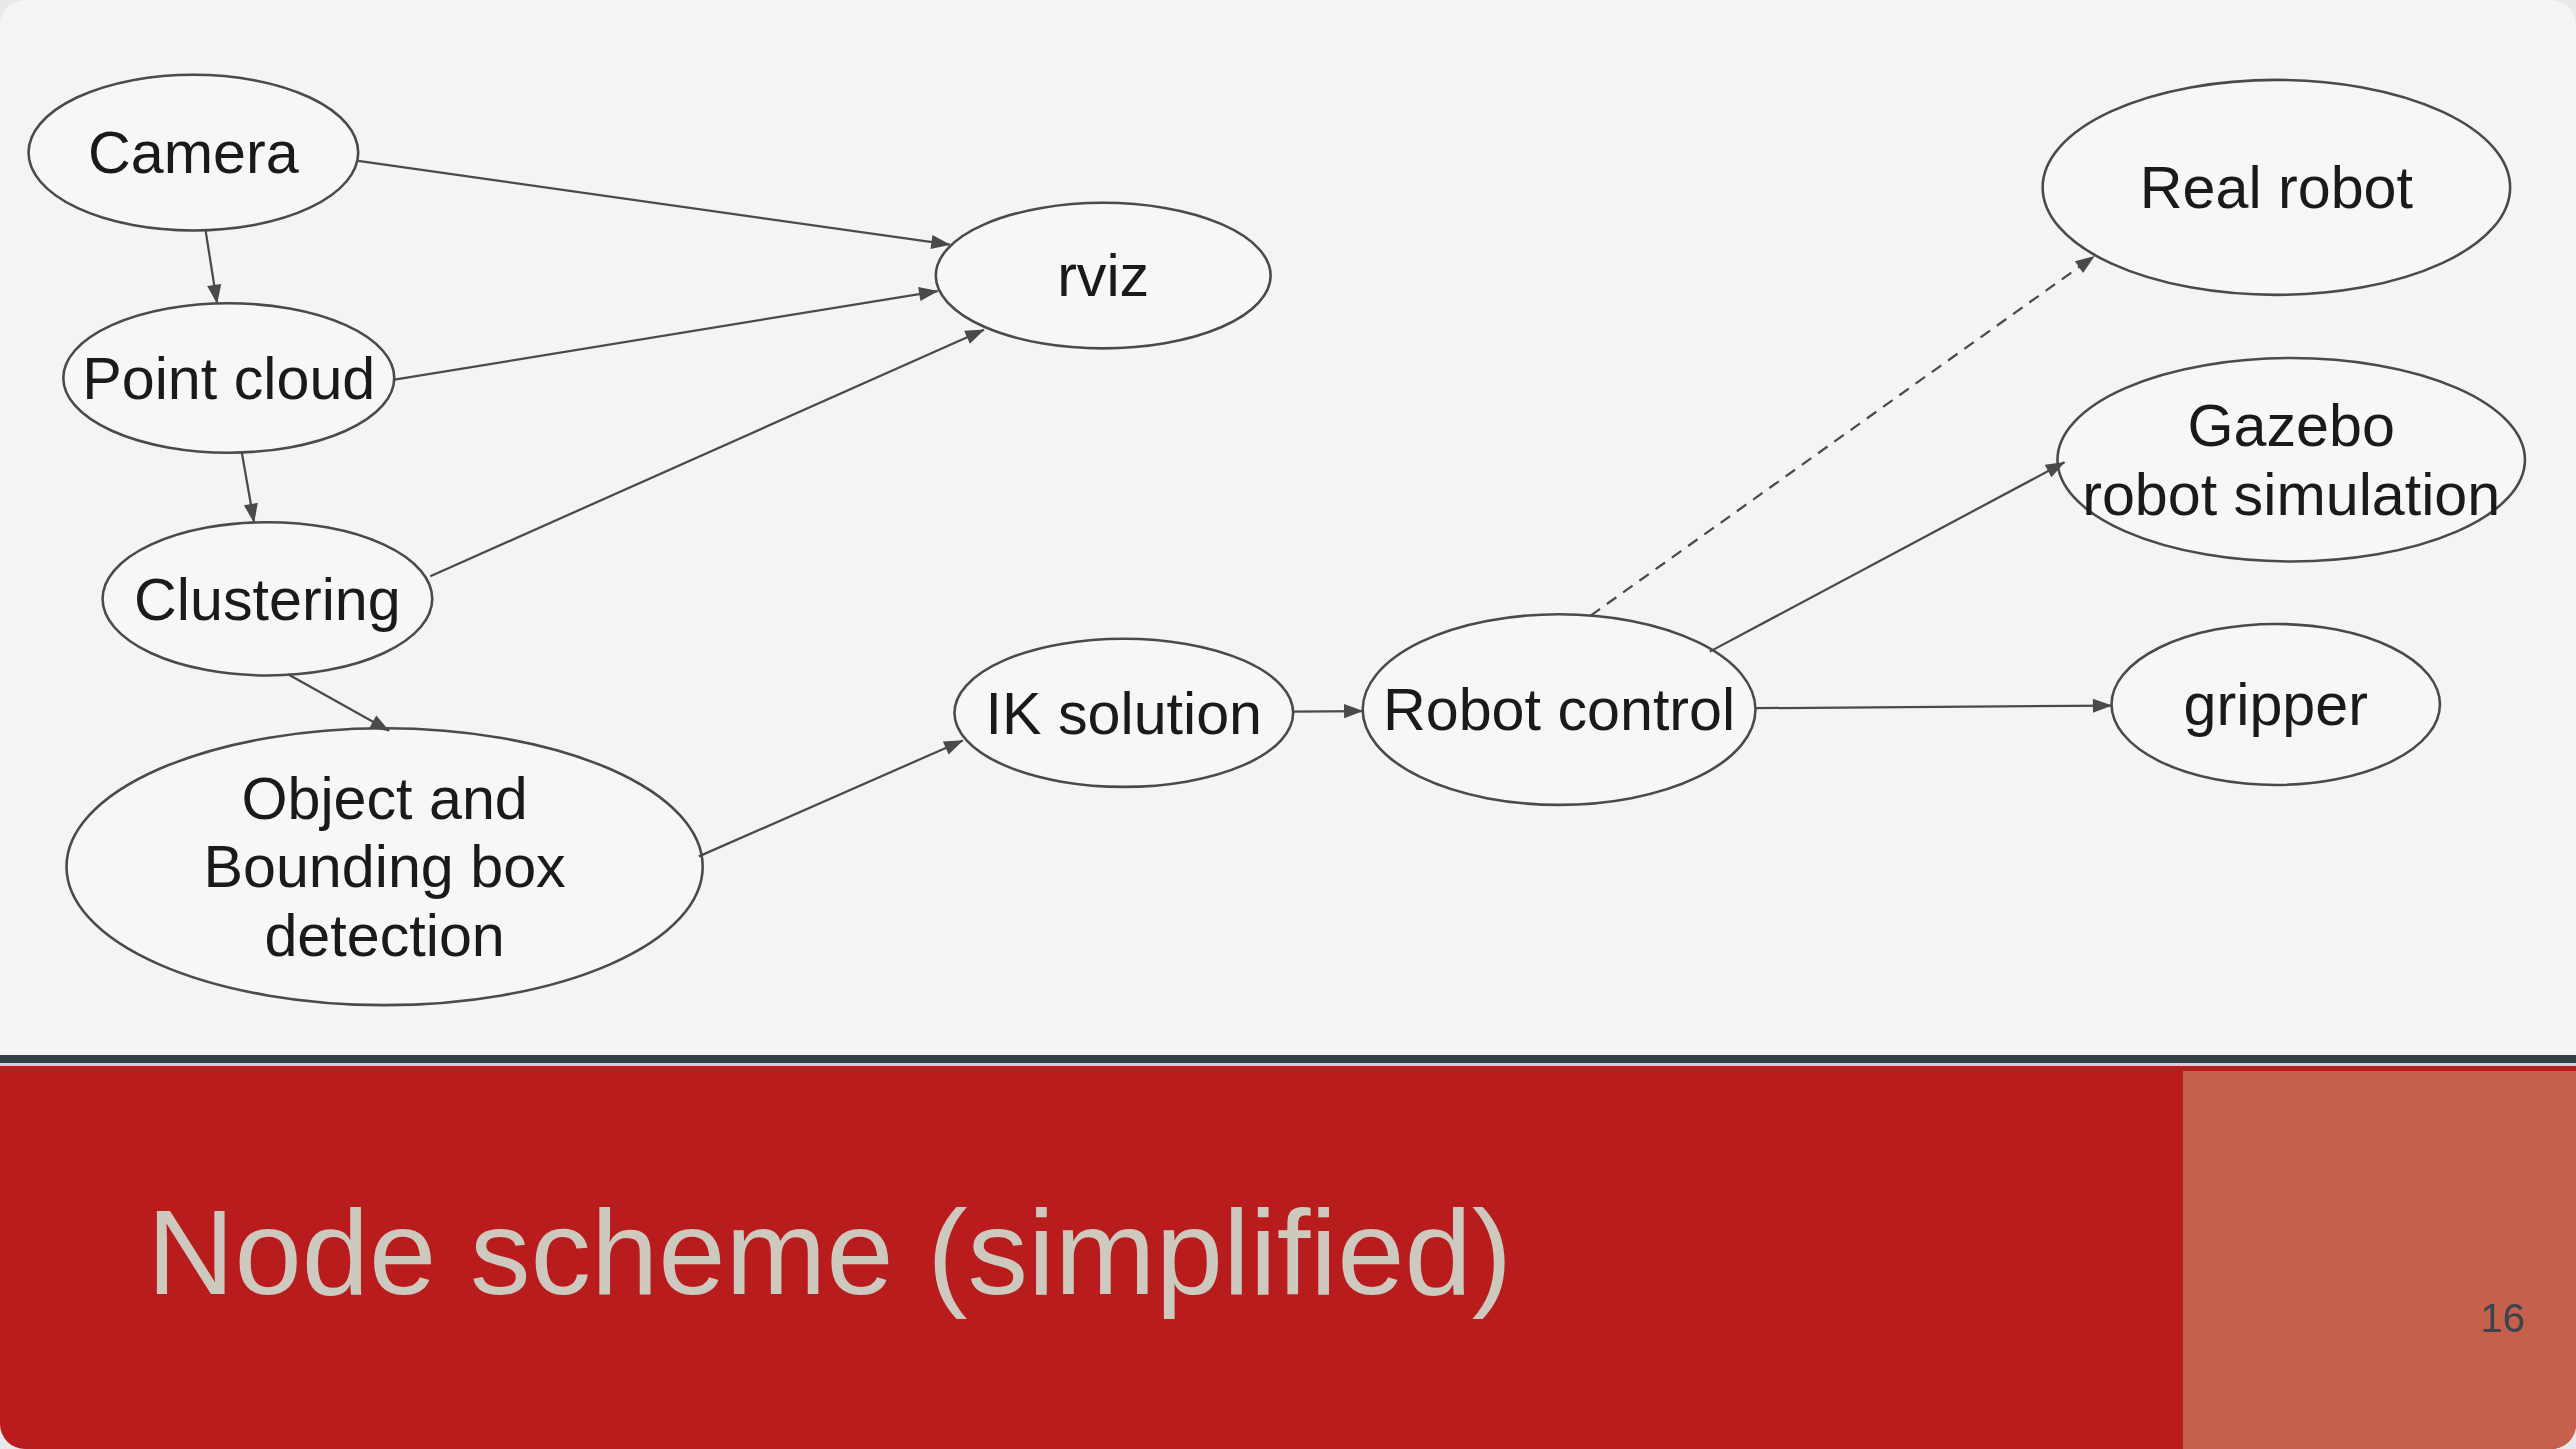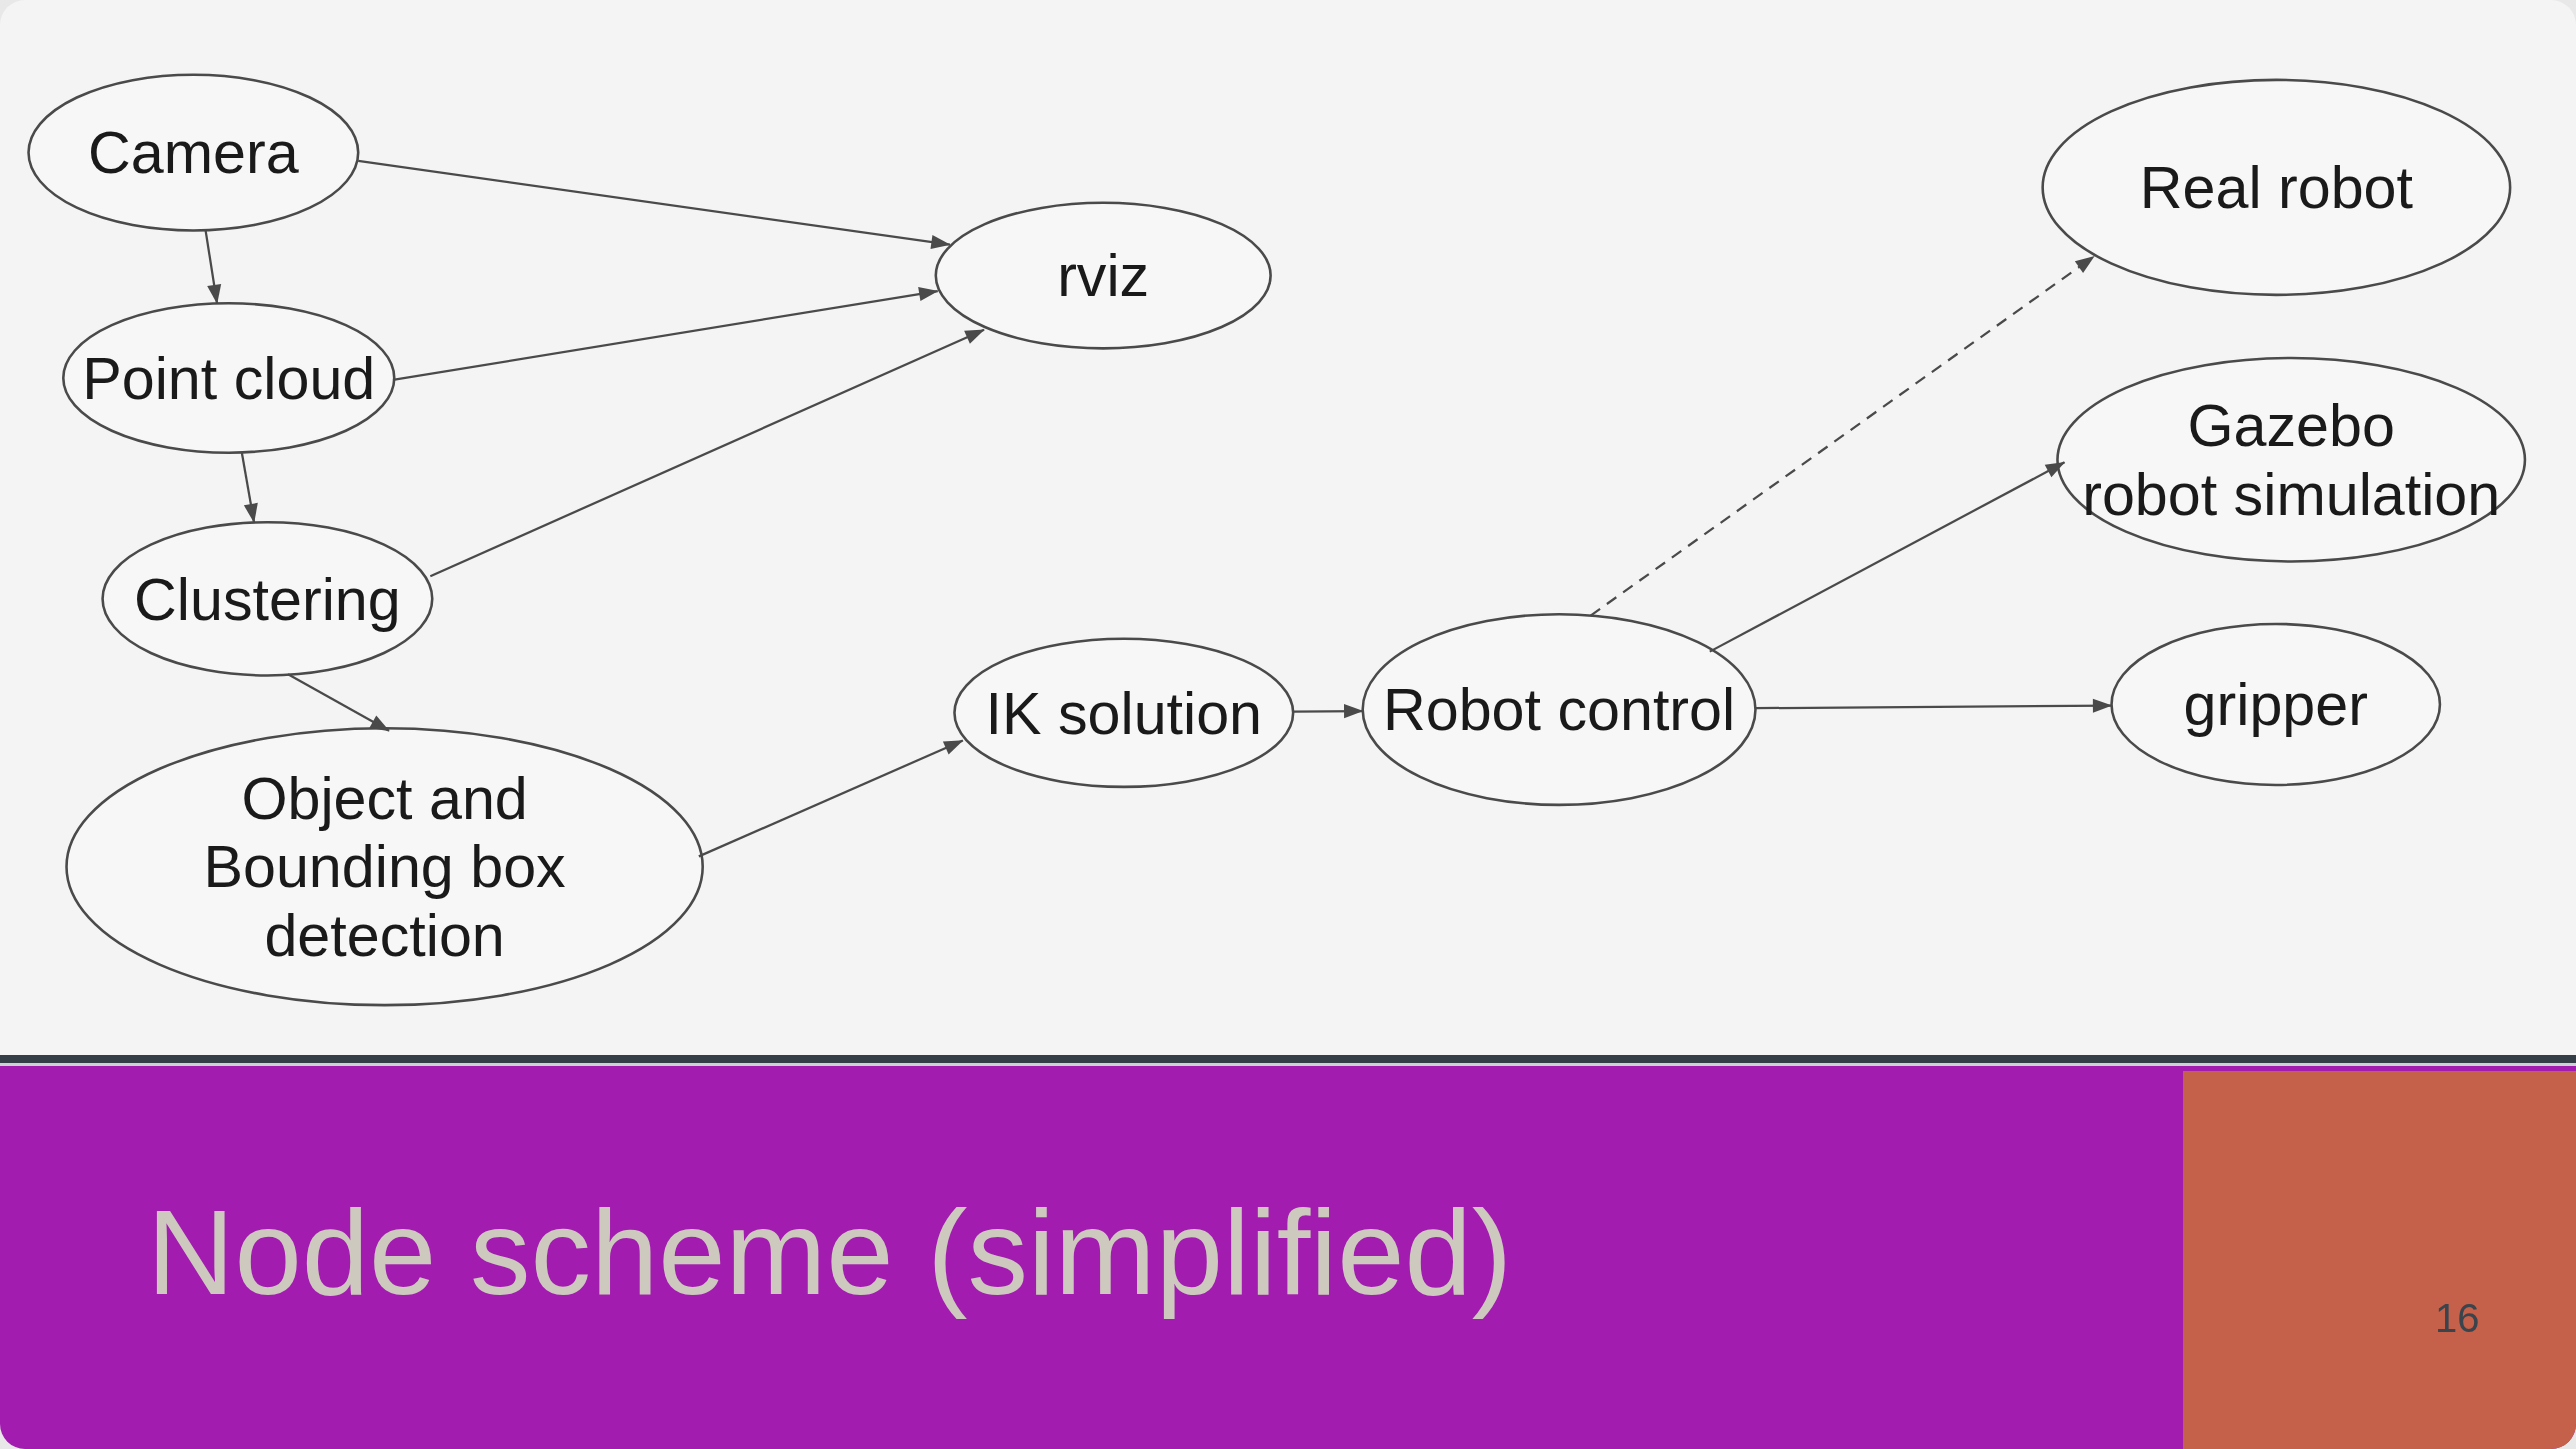--- a/index.html
+++ b/index.html
@@ -66,21 +66,21 @@
     top: 1071px;
     width: 393px;
     height: 378px;
     background: #c5604a;
   }
   .page-number {
     position: absolute;
     left: 252px;
     top: 225px; 
     width: 90px;
-    text-align: left;
+    text-align: right;
     font-size: 40px;
     line-height: 45px;
     color: #39444c;
   }
 </style>
 </head>
 <body>
 
 <div class="slide" style="background: rgb(244, 244, 244); border-radius: 25px;">
 
@@ -119,21 +119,21 @@
       <text text-anchor="middle" font-size="92" fill="#1a1a1a"><tspan x="1745" y="1139.2">IK solution</tspan></text>
       <text text-anchor="middle" font-size="92" fill="#1a1a1a"><tspan x="2421" y="1134.2">Robot control</tspan></text>
       <text text-anchor="middle" font-size="92" fill="#1a1a1a"><tspan x="3535" y="323.2">Real robot</tspan></text>
       <text text-anchor="middle" font-size="92" fill="#1a1a1a"><tspan x="3558" y="693.2">Gazebo</tspan><tspan x="3558" y="799.2">robot simulation</tspan></text>
       <text text-anchor="middle" font-size="92" fill="#1a1a1a"><tspan x="3534" y="1126.2">gripper</tspan></text>
     </svg>
 
   <div class="footer-top-line" style="background: rgb(51, 62, 70);"></div>
   <div class="footer-top-highlight" style="background: rgb(204, 210, 212);"></div>
 
-  <div class="footer-band" style="background: #a21caf;">
+  <div class="footer-band" style="background: #b91c1c;">
     <div class="slide-title" style="color: rgb(205, 201, 190);">Node scheme (simplified)</div>
   </div>
 
   <div class="accent-rect" style="background: rgb(197, 96, 74);">
     <div class="page-number" style="color: rgb(57, 68, 76);">16</div>
   </div>
 
 </div>
 
 

